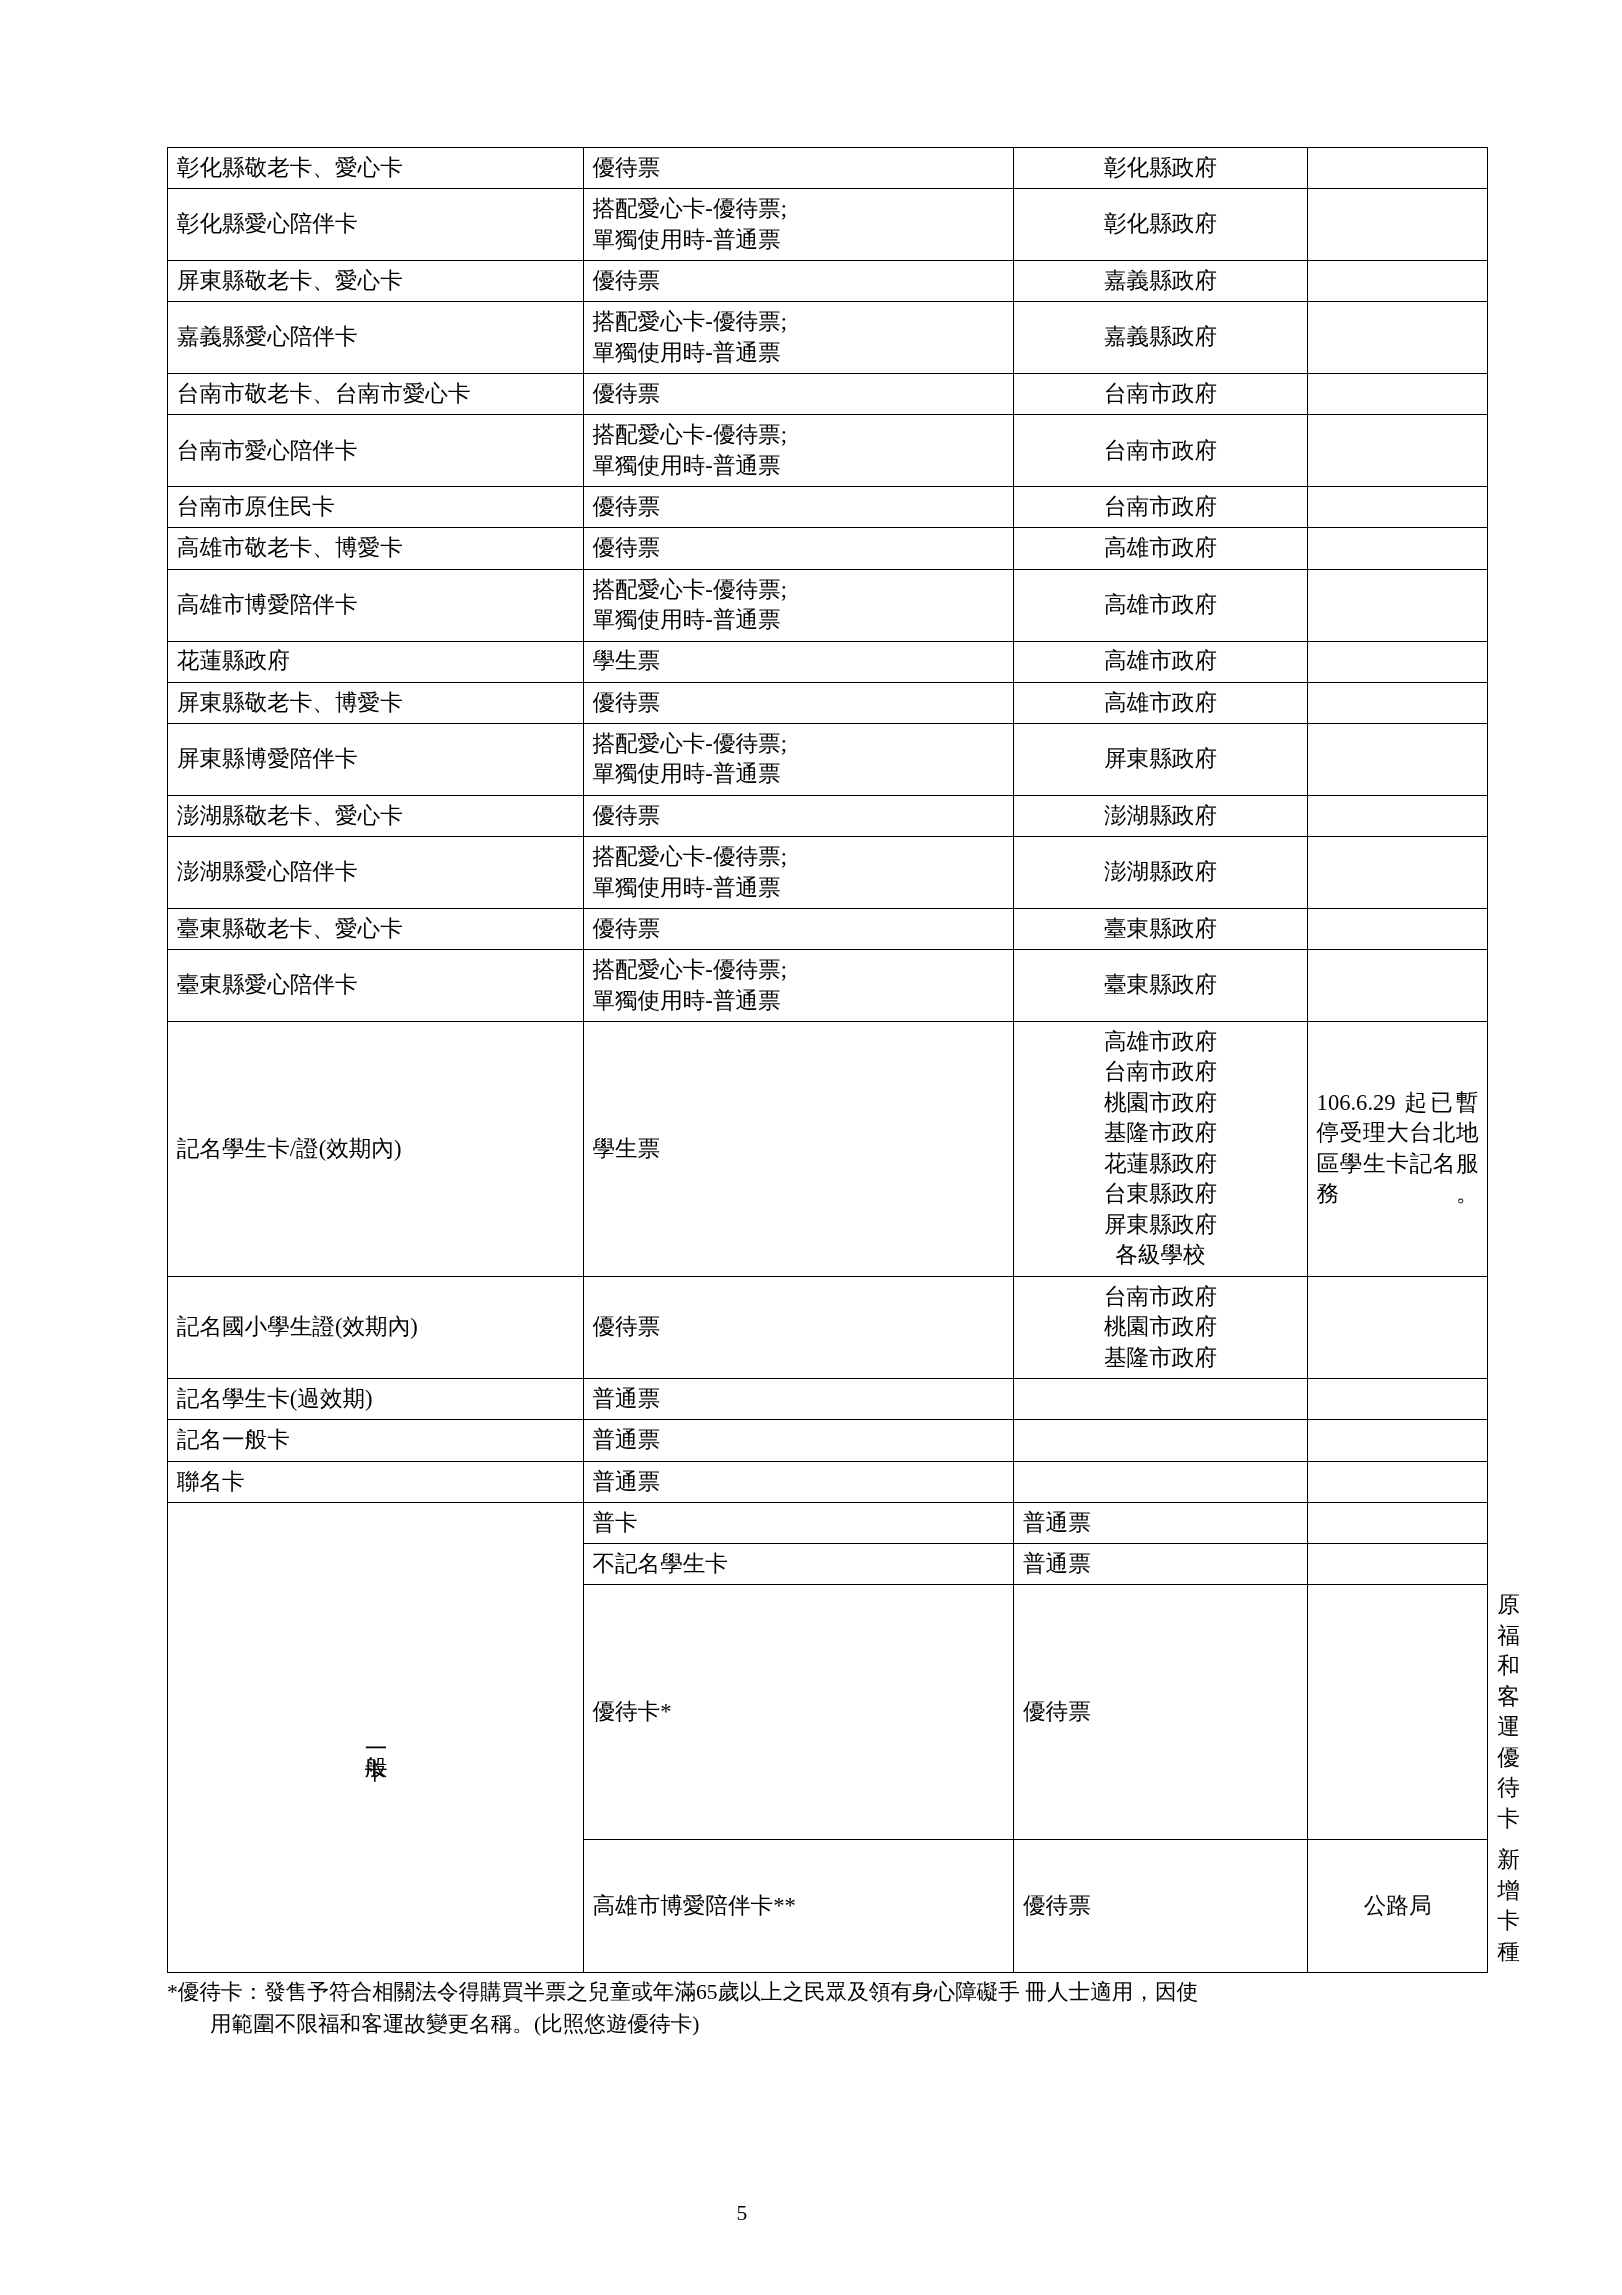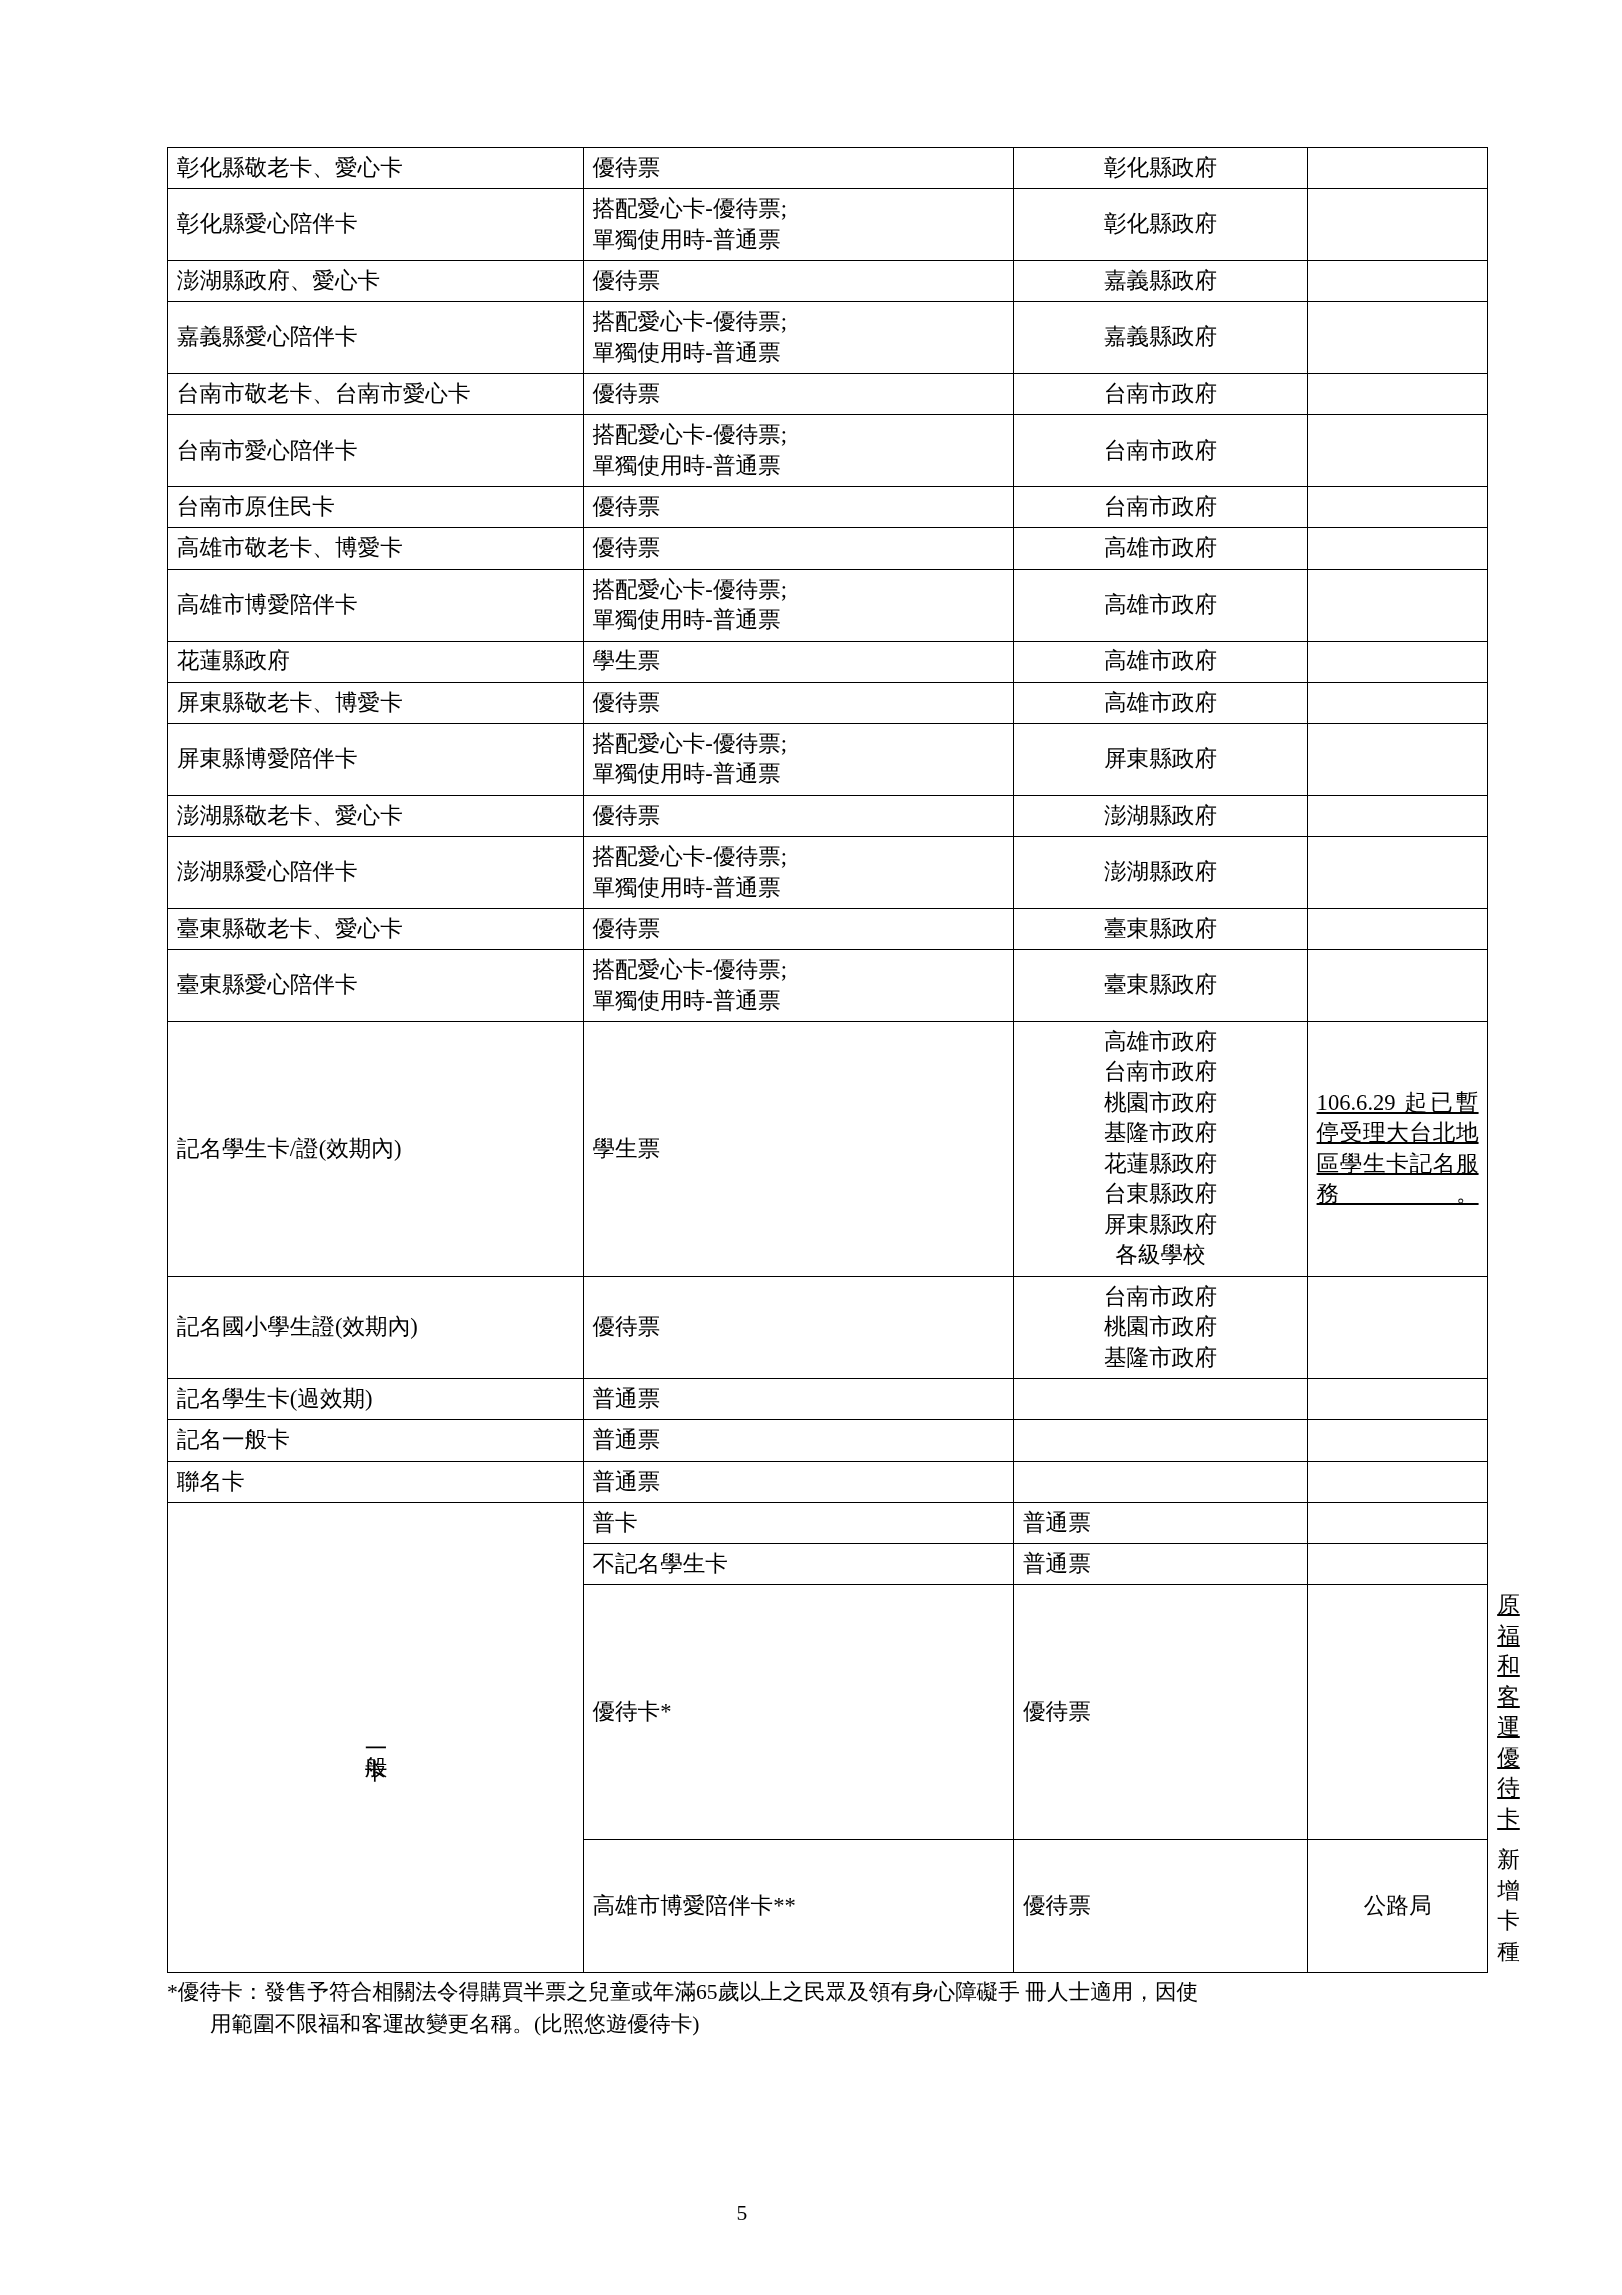--- a/index.html
+++ b/index.html
@@ -43,21 +43,21 @@
     text-orientation: upright;
     margin: 0 auto;
     letter-spacing: 2.9px;
   }
   td.name { width: 397px; text-align: left; }
   td.ticket { width: 412px; text-align: left; }
   td.issuer { width: 275px; text-align: center; }
   td.note { width: 162px; text-align: justify; text-align-last: justify; }
   .multiline { white-space: pre-line; }
   .issuer-list { white-space: pre-line; text-align: center; line-height: 1.45; }
-  .note-just { white-space: normal; text-align: justify; text-align-last: justify; line-height: 1.45; text-decoration: underline; }
+  .note-just { white-space: normal; text-align: justify; text-align-last: justify; line-height: 1.45; }
   .footnote {
     margin-top: 3px;
     font-size: 21.6px;
     line-height: 1.5;
     text-indent: 0;
   }
   .footnote .cont {
     display: block;
     padding-left: 43px;
   }
@@ -87,21 +87,21 @@
 
       <tr>
         <td class="name">彰化縣愛心陪伴卡</td>
         <td class="ticket multiline">搭配愛心卡-優待票;
 單獨使用時-普通票</td>
         <td class="issuer">彰化縣政府</td>
         <td class="note"></td>
       </tr>
 
       <tr>
-        <td class="name">澎湖縣政府、愛心卡</td>
+        <td class="name">屏東縣敬老卡、愛心卡</td>
         <td class="ticket multiline">優待票</td>
         <td class="issuer">嘉義縣政府</td>
         <td class="note"></td>
       </tr>
 
       <tr>
         <td class="name">嘉義縣愛心陪伴卡</td>
         <td class="ticket multiline">搭配愛心卡-優待票;
 單獨使用時-普通票</td>
         <td class="issuer">嘉義縣政府</td>

